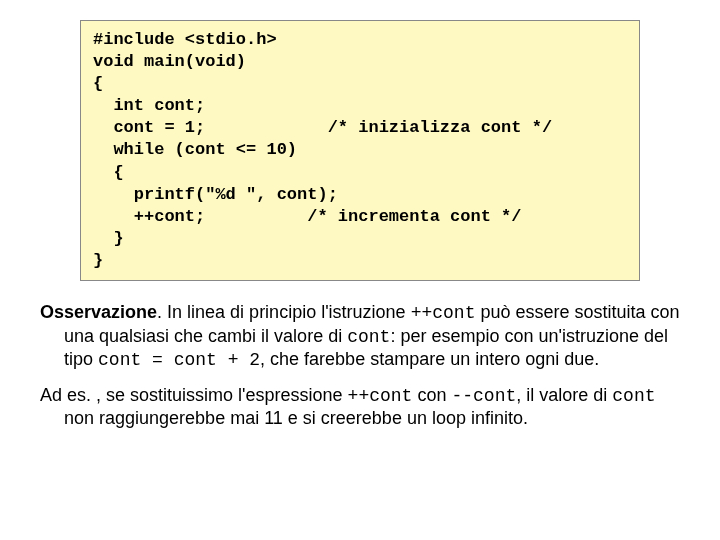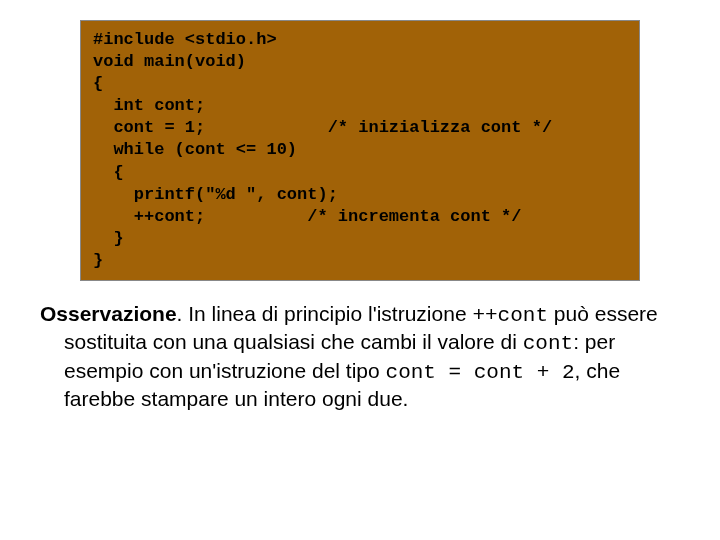--- a/index.html
+++ b/index.html
@@ -11,33 +11,33 @@
     background: #ffffff;
     box-sizing: border-box;
   }
   .slide {
     width: 720px;
     height: 540px;
     padding: 20px 40px 20px 40px;
     box-sizing: border-box;
   }
   .code-box {
-    background: #a16207;
+    background: #fef9c3;
     border: 1px solid #888;
     margin: 0 40px 20px 40px;
     padding: 8px 12px 8px 12px;
     font-family: "Courier New", Courier, monospace;
     font-weight: bold;
     font-size: 17px;
     line-height: 1.3;
     white-space: pre;
     color: #000;
   }
   .notes {
-    font-size: 21px;
+    font-size: 18px;
     line-height: 1.25;
     color: #000;
   }
   .notes p {
     margin: 0 0 12px 0;
     padding-left: 24px;
     text-indent: -24px;
   }
   .mono {
     font-family: "Courier New", Courier, monospace;
@@ -60,15 +60,18 @@
 <span>  {</span>
 <span>    printf("%d ", cont);</span>
 <span>    ++cont;</span>          <span>/* incrementa cont */</span>
 <span>  }</span>
 <span>}</span></div>
 
   <div class="notes">
     <p>
       <span class="bold">Osservazione</span><span>. In linea di principio l'istruzione </span><span class="mono">++cont</span><span> può essere sostituita con una qualsiasi che cambi il valore di </span><span class="mono">cont</span><span>: per esempio con un'istruzione del tipo </span><span class="mono">cont = cont + 2</span><span>, che farebbe stampare un intero ogni due.</span>
     </p>
+    <p>
+      <span>Ad es. , se sostituissimo l'espressione </span><span class="mono">++cont</span><span> con </span><span class="mono">--cont</span><span>, il valore di </span><span class="mono">cont</span><span> non raggiungerebbe mai 11 e si creerebbe un loop infinito.</span>
+    </p>
   </div>
 
 </div>
 
 </body></html>

